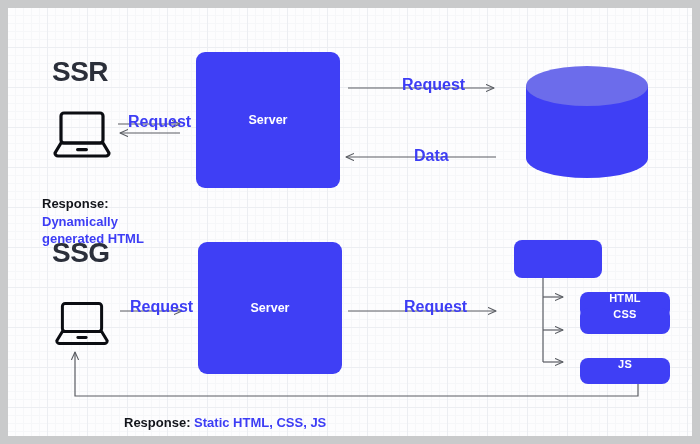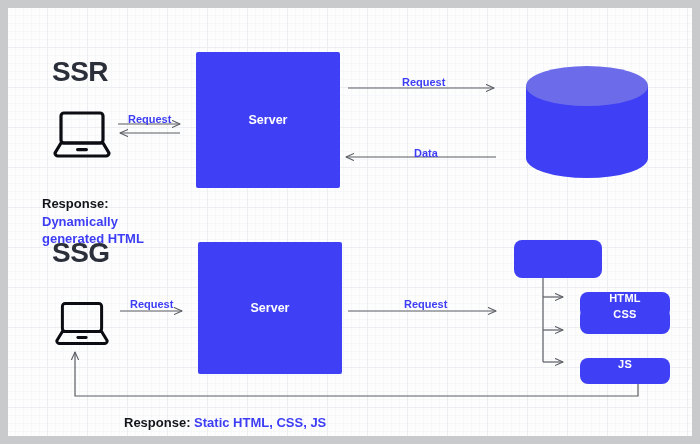--- a/index.html
+++ b/index.html
@@ -49,21 +49,21 @@
     color: #2b2f3a;
     line-height: 1;
   }
   #title-ssr { left: 44px; top: 50px; }
   #title-ssg { left: 44px; top: 231px; }
 
   
   .blue-box {
     position: absolute;
     background: #3f3ff5;
-    border-radius: 2px;
+    border-radius: 9px;
     color: #ffffff;
     font-weight: 700;
     display: flex;
     align-items: center;
     justify-content: center;
     box-sizing: border-box;
   }
   #server-ssr {
     left: 188px; top: 44px;
     width: 144px; height: 136px;
@@ -114,21 +114,21 @@
     color: #ffffff;
     font-weight: 700;
     font-size: 11.5px;
   }
 
   
   .arrow-label {
     position: absolute;
     color: #3d3df5;
     font-weight: 700;
-    font-size: 11px;
+    font-size: 16px;
     white-space: nowrap;
   }
   #lbl-req-ssr-left  { left: 120px; top: 105px; }
   #lbl-req-ssr-db    { left: 394px; top: 68px; }
   #lbl-data-ssr-db   { left: 406px; top: 139px; }
   #lbl-req-ssg-left  { left: 122px; top: 290px; }
   #lbl-req-ssg-srv   { left: 396px; top: 290px; }
 
   
   .resp {

